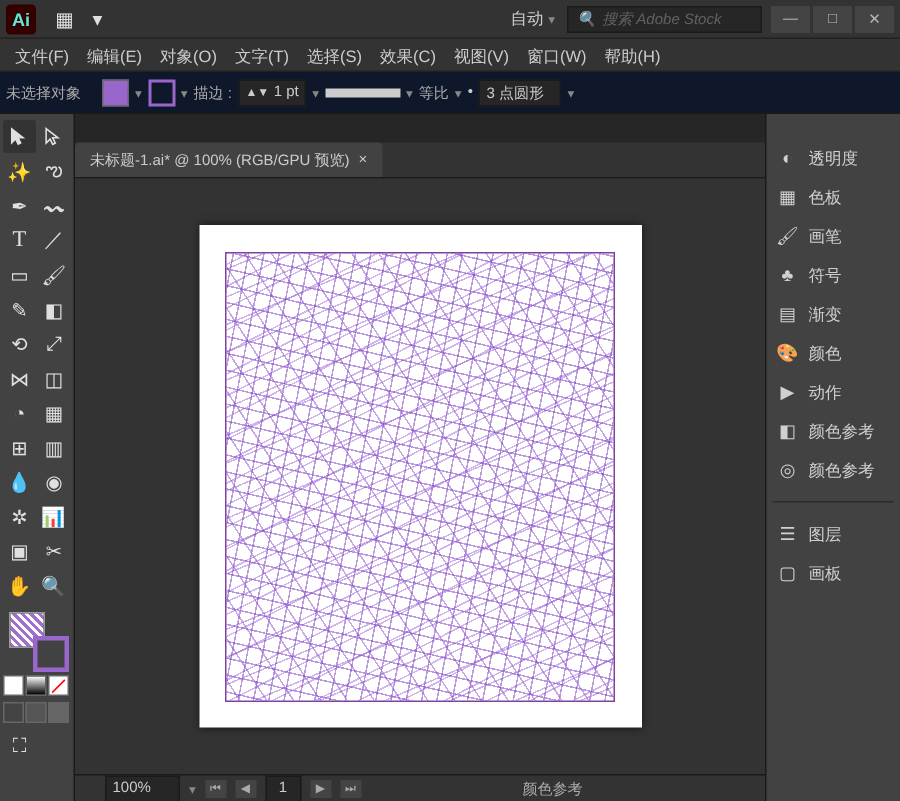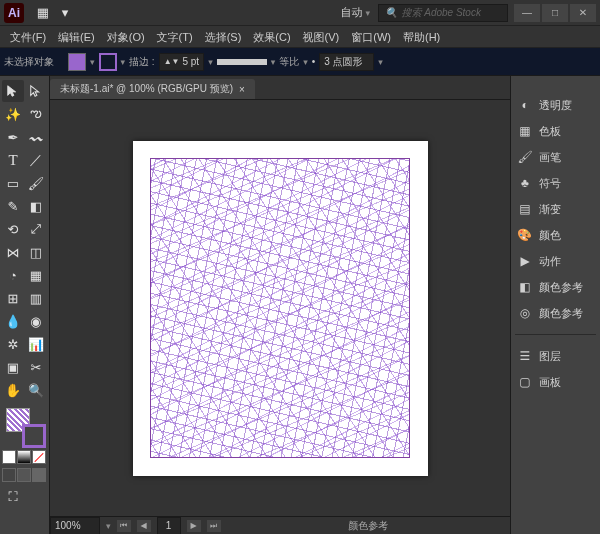--- a/index.html
+++ b/index.html
@@ -1,19 +1,19 @@
 <!DOCTYPE html>
 <html><head>
 <meta charset="utf-8">
 <style>
 * { margin: 0; padding: 0; box-sizing: border-box; font-family: "Microsoft YaHei", Arial, sans-serif; }
 body { background: #333333; color: #b8b8b8; font-size: 11px; width: 600px; height: 534px; overflow: hidden; }
 
 .titlebar { height: 26px; background: #333333; display: flex; align-items: center; padding: 0 4px; border-bottom: 1px solid #222; }
-.app-icon { width: 20px; height: 20px; background: #330000; color: #c4b5fd; display: flex; align-items: center; justify-content: center; font-weight: bold; font-size: 12px; border-radius: 3px; }
+.app-icon { width: 20px; height: 20px; background: #330000; color: #5eead4; display: flex; align-items: center; justify-content: center; font-weight: bold; font-size: 12px; border-radius: 3px; }
 .titlebar-spacer { flex: 1; }
 .titlebar-dropdown { color: #ccc; padding: 0 8px; }
 .win-controls { display: flex; gap: 2px; }
 .win-btn { width: 26px; height: 18px; background: #444; display: flex; align-items: center; justify-content: center; font-size: 10px; cursor: pointer; }
 .search-box { background: #262626; border: 1px solid #1a1a1a; padding: 2px 6px; width: 130px; height: 18px; font-size: 10px; color: #888; font-style: italic; display: flex; align-items: center; gap: 4px; }
 
 .menubar { height: 22px; background: #333333; display: flex; align-items: flex-end; padding: 0 4px; border-bottom: 1px solid #222; }
 .menu-item { padding: 2px 6px; font-size: 11px; cursor: pointer; color: #ccc; }
 
 .optbar { height: 28px; background: #0f172a; display: flex; align-items: center; padding: 0 4px; gap: 4px; border-bottom: 1px solid #1a1a1a; font-size: 10px; }
@@ -32,33 +32,33 @@
 .tool.sel { background: #333; }
 .tool svg { width: 14px; height: 14px; fill: #e0e0e0; stroke: #e0e0e0; }
 .fillstroke { margin-top: 6px; position: relative; width: 40px; height: 40px; margin-left: 4px; }
 .fsq { position: absolute; width: 24px; height: 24px; border: 1px solid #999; }
 .fsq.fill { top: 0; left: 0; background-image: repeating-linear-gradient(45deg, #a070d0, #a070d0 2px, #fff 2px, #fff 4px); }
 .fsq.stroke { bottom: 0; right: 0; background: #424242; border: 3px solid #9966cc; }
 .swrow { display: flex; gap: 1px; margin-top: 2px; }
 .miniswatch { width: 14px; height: 14px; border: 1px solid #666; }
 
 .docarea { flex: 1; display: flex; flex-direction: column; background: #262626; }
-.tabbar { height: 24px; background: #333333; display: flex; align-items: flex-end; border-bottom: 1px solid #1a1a1a; }
+.tabbar { height: 24px; background: #333333; display: flex; border-bottom: 1px solid #1a1a1a; margin-top: 19px; }
 .doctab { background: #424242; padding: 3px 10px; font-size: 10px; color: #ccc; display: flex; align-items: center; gap: 6px; border-top-left-radius: 3px; border-top-right-radius: 3px; }
 .canvas-wrap { flex: 1; background: #333333; display: flex; align-items: center; justify-content: center; position: relative; padding: 20px; }
 .artboard { background: #ffffff; width: 295px; height: 335px; box-shadow: 0 0 6px rgba(0,0,0,0.6); display: flex; align-items: center; justify-content: center; }
 .pattern-rect { width: 260px; height: 300px; border: 1px solid #8040a0; background-color: #fff;
   background-image:
     repeating-linear-gradient(13deg, transparent 0 5px, rgba(130,70,200,0.55) 5px 6px, transparent 6px 11px),
     repeating-linear-gradient(57deg, transparent 0 7px, rgba(140,80,210,0.5) 7px 8px, transparent 8px 15px),
     repeating-linear-gradient(101deg, transparent 0 4px, rgba(120,60,190,0.5) 4px 5px, transparent 5px 10px),
     repeating-linear-gradient(153deg, transparent 0 6px, rgba(150,90,220,0.45) 6px 7px, transparent 7px 13px),
     repeating-linear-gradient(-23deg, transparent 0 8px, rgba(130,70,200,0.4) 8px 9px, transparent 9px 17px);
 }
-.statusbar { height: 18px; background: #333333; display: flex; align-items: center; padding: 0 0; font-size: 10px; color: #aaa; border-top: 1px solid #1a1a1a; gap: 6px; }
+.statusbar { height: 18px; background: #333333; display: flex; align-items: center; padding: 0 20px; font-size: 10px; color: #aaa; border-top: 1px solid #1a1a1a; gap: 6px; }
 .nav-btn { width: 14px; height: 12px; background: #444; display: flex; align-items: center; justify-content: center; font-size: 8px; cursor: pointer; }
 
 .panels { width: 90px; background: #424242; border-left: 1px solid #1a1a1a; display: flex; flex-direction: column; padding: 18px 4px; gap: 4px; }
 .pitem { display: flex; align-items: center; gap: 6px; padding: 3px 2px; font-size: 11px; color: #d0d0d0; cursor: pointer; }
 .pitem .ico { width: 16px; height: 16px; display: flex; align-items: center; justify-content: center; font-size: 12px; border-radius: 2px; }
 .divider { height: 1px; background: #2a2a2a; margin: 6px 0; }
 .chev { font-size: 9px; color: #888; }
 </style>
 </head>
 <body>
@@ -97,21 +97,21 @@
 <div class="optbar">
   <span class="lbl">未选择对象</span>
   <div style="width:6px"></div>
   <div class="swatch-preview"></div>
   <span class="chev">▾</span>
   <div class="swatch-outline"></div>
   <span class="chev">▾</span>
   <span class="lbl">描边 :</span>
   <div class="field">
       <span style="font-size:8px;margin-right:3px">▲▼</span>
-      <span>5 pt</span>
+      <span>1 pt</span>
     </div>
   <span class="chev">▾</span>
   <div class="strokeprev"></div>
   <span class="chev">▾</span>
   <span class="lbl">等比</span>
   <span class="chev">▾</span>
   <span style="color:#ccc">•</span>
   <div class="field" style="width:55px">3 点圆形</div>
   <span class="chev">▾</span>
 </div>

